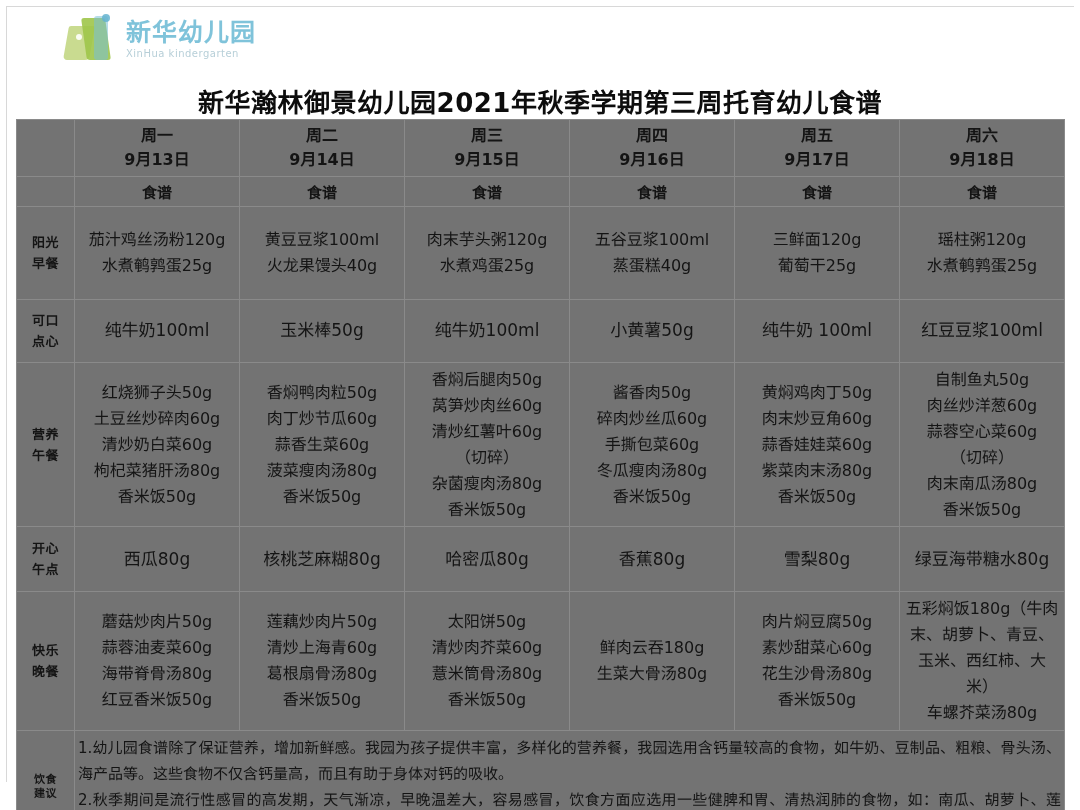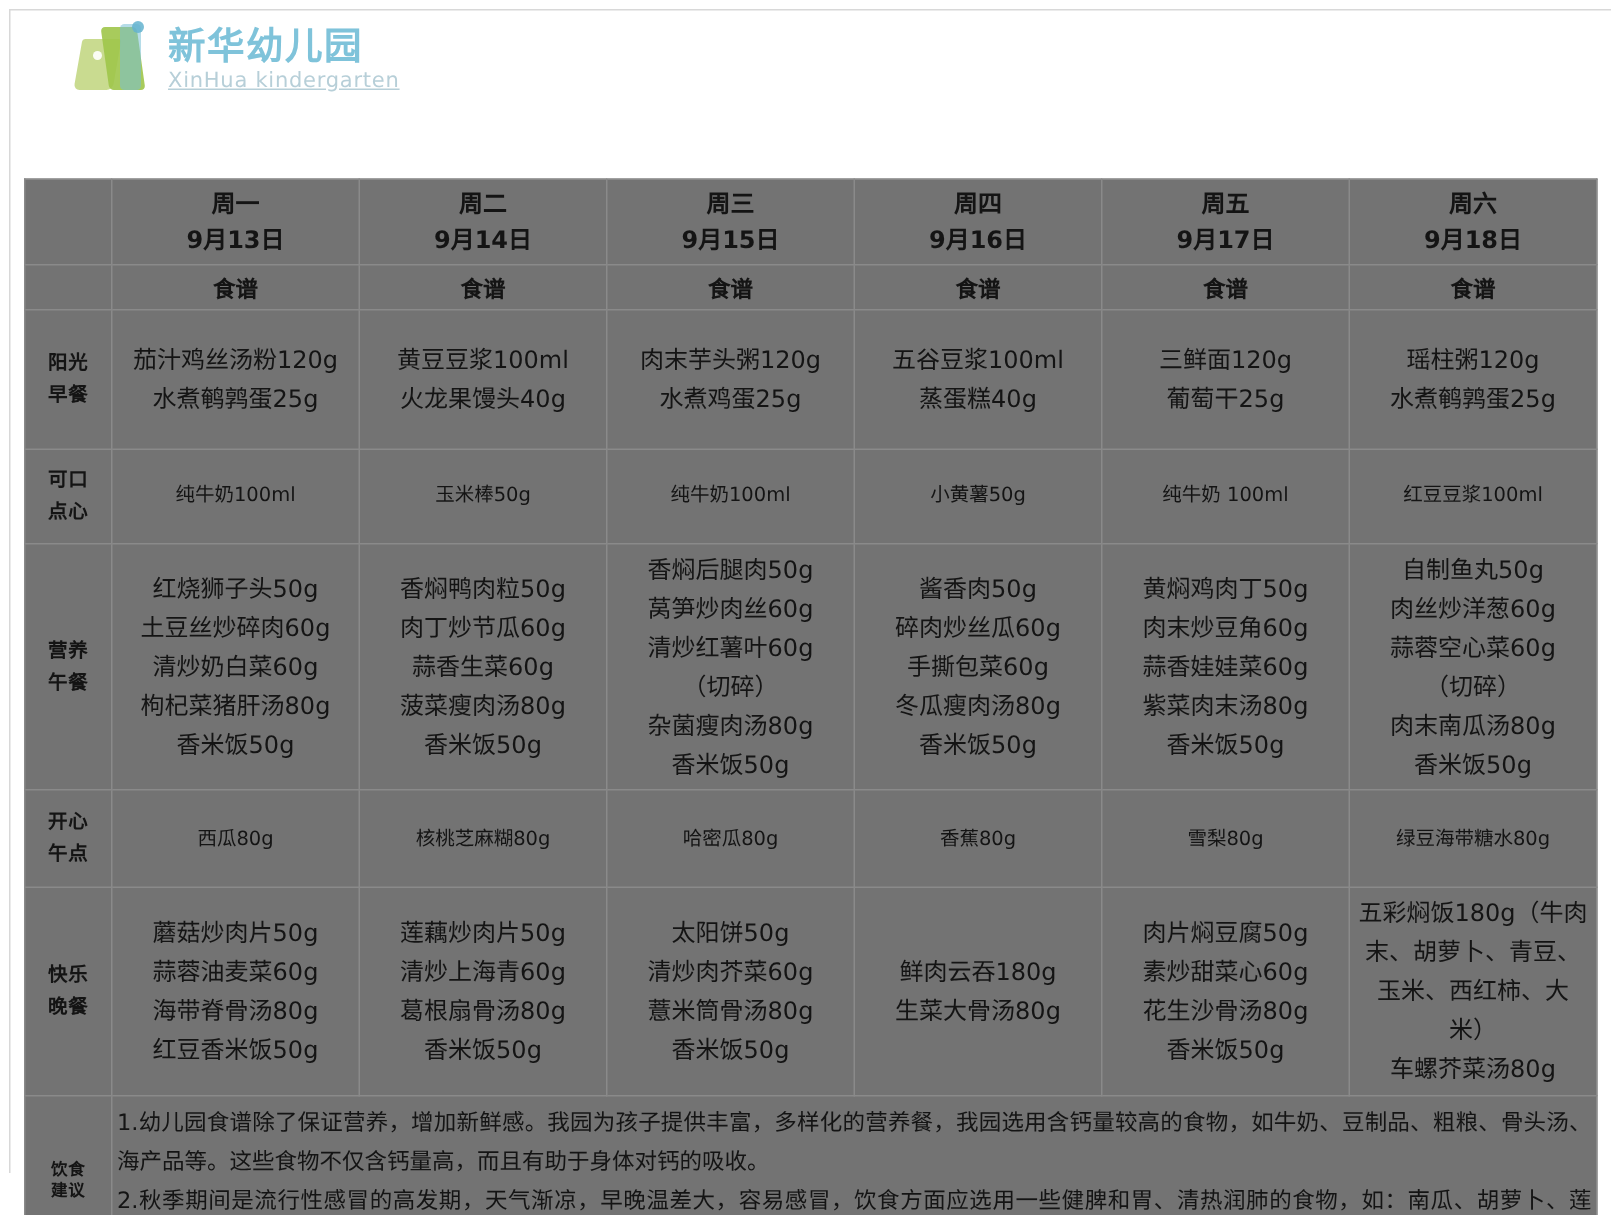--- a/index.html
+++ b/index.html
@@ -31,27 +31,28 @@
     right: 6px;
     bottom: 28px;
     border-top: 1px solid #d8d8d8;
     border-left: 1px solid #d8d8d8;
     pointer-events: none;
   }
 
   
   .logo-wrap {
     position: absolute;
-    left: 50px;
+    left: 36px;
     top: 12px;
     width: 220px;
     height: 54px;
     display: flex;
     align-items: center;
     gap: 6px;
+    justify-content: flex-end;
   }
   .logo-mark {
     position: relative;
     width: 56px;
     height: 50px;
     flex: 0 0 auto;
   }
   .logo-mark .leaf-a {
     position: absolute;
     left: 2px;
@@ -112,25 +113,24 @@
   }
   .logo-cn {
     font-size: 25px;
     font-weight: 700;
     color: #7fc3da;
     letter-spacing: 1px;
     white-space: nowrap;
   }
   .logo-en {
     margin-top: 4px;
-    font-size: 14px;
+    font-size: 10px;
     color: #b7cfd8;
     letter-spacing: .5px;
     white-space: nowrap;
-    text-decoration: underline;
   }
 
   
   .doc-title {
     position: absolute;
     left: 0;
     top: 82px;
     width: 1080px;
     text-align: center;
     font-size: 26px;
@@ -183,21 +183,21 @@
     font-weight: 600;
     padding: 8px 3px;
   }
 
   .cell-list {
     font-size: 16px;
     line-height: 1.62;
     white-space: pre-line;
   }
   .cell-one {
-    font-size: 13px;
+    font-size: 17px;
     line-height: 1.5;
   }
   .cell-multi {
     font-size: 13px;
     line-height: 1.62;
     white-space: pre-line;
     margin-top: 12px;
   }
 
   tr.r-breakfast td { height: 84px; }
@@ -236,20 +236,21 @@
       <span class="leaf-c"></span>
       <span class="spark"></span>
       <span class="dot-w"></span>
     </div>
     <div class="logo-text">
       <span class="logo-cn">新华幼儿园</span>
       <span class="logo-en">XinHua kindergarten</span>
     </div>
   </div>
 
+  <div class="doc-title">新华瀚林御景幼儿园2021年秋季学期第三周托育幼儿食谱</div>
 
   <div class="table-wrap">
     <table class="menu">
       <colgroup>
         <col class="c-label">
         <col class="c-day">
           <col class="c-day">
           <col class="c-day">
         <col class="c-day">
           <col class="c-day">

